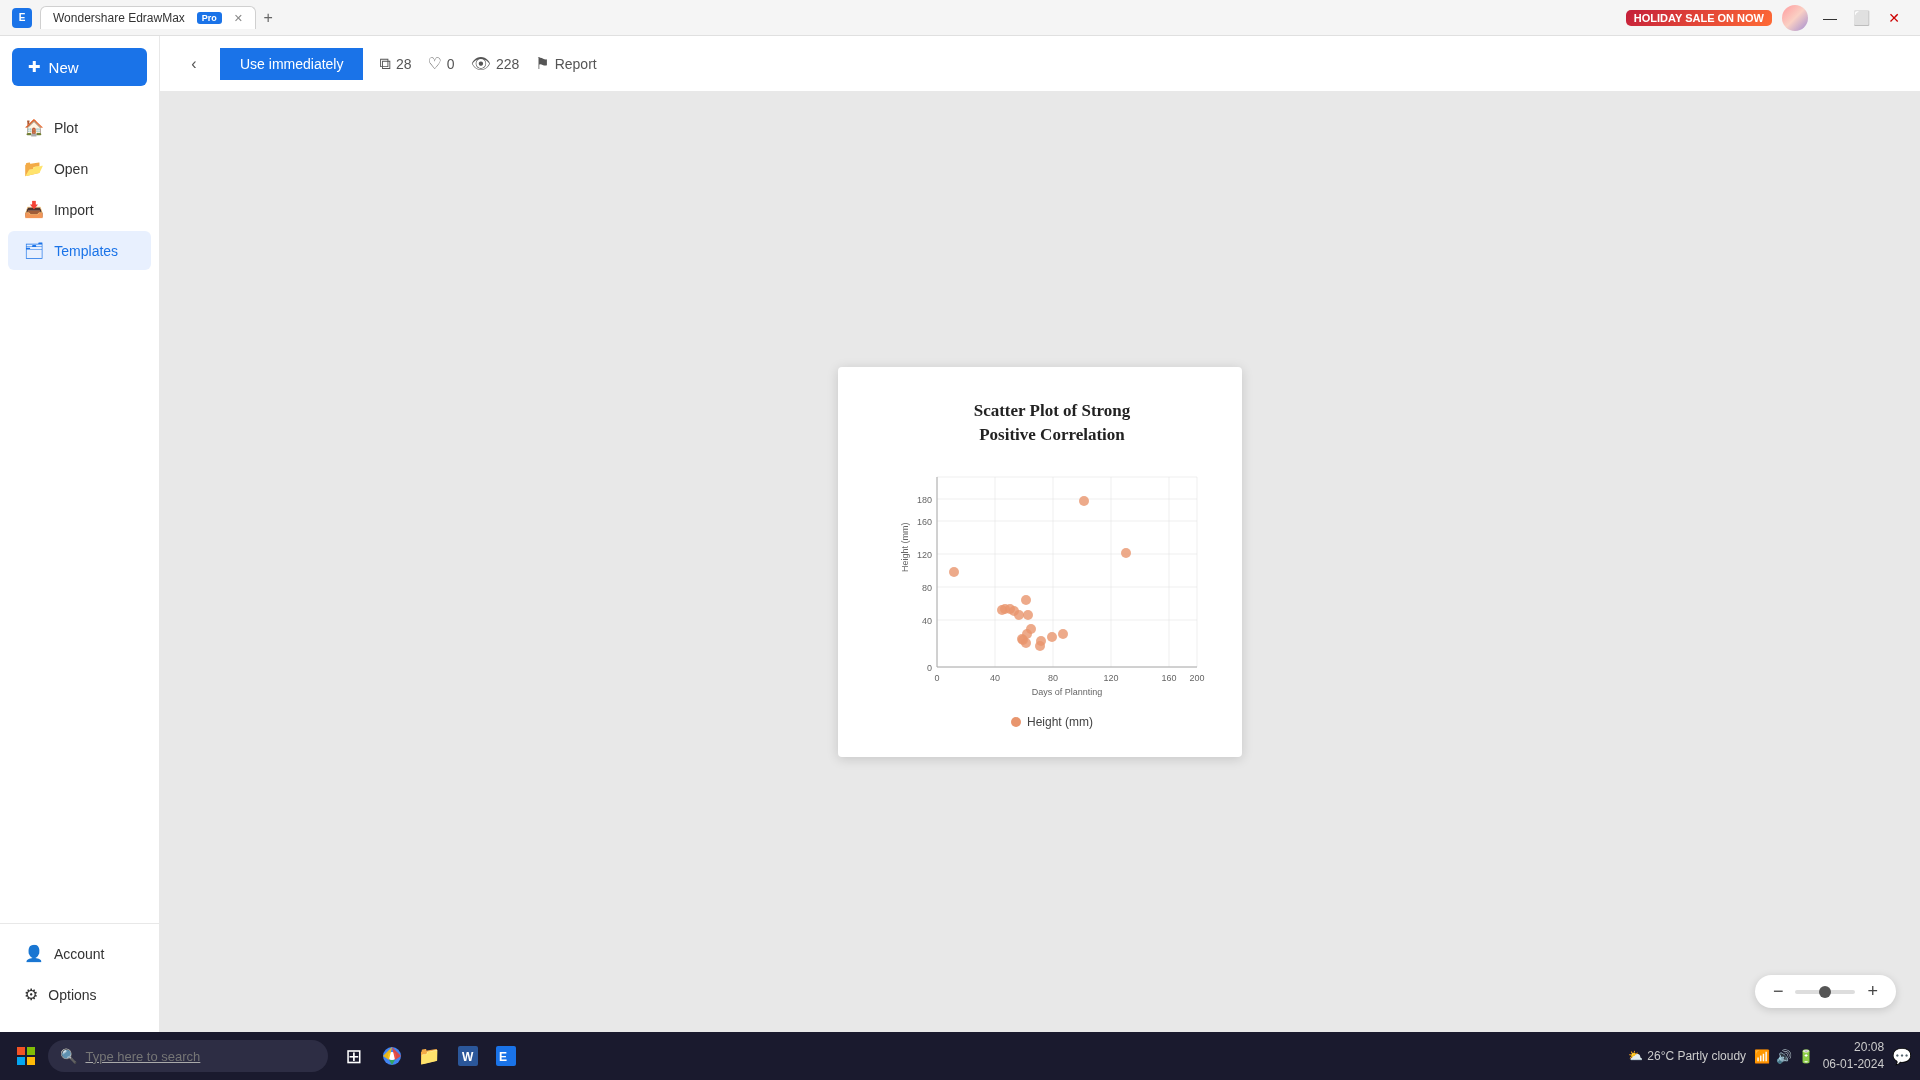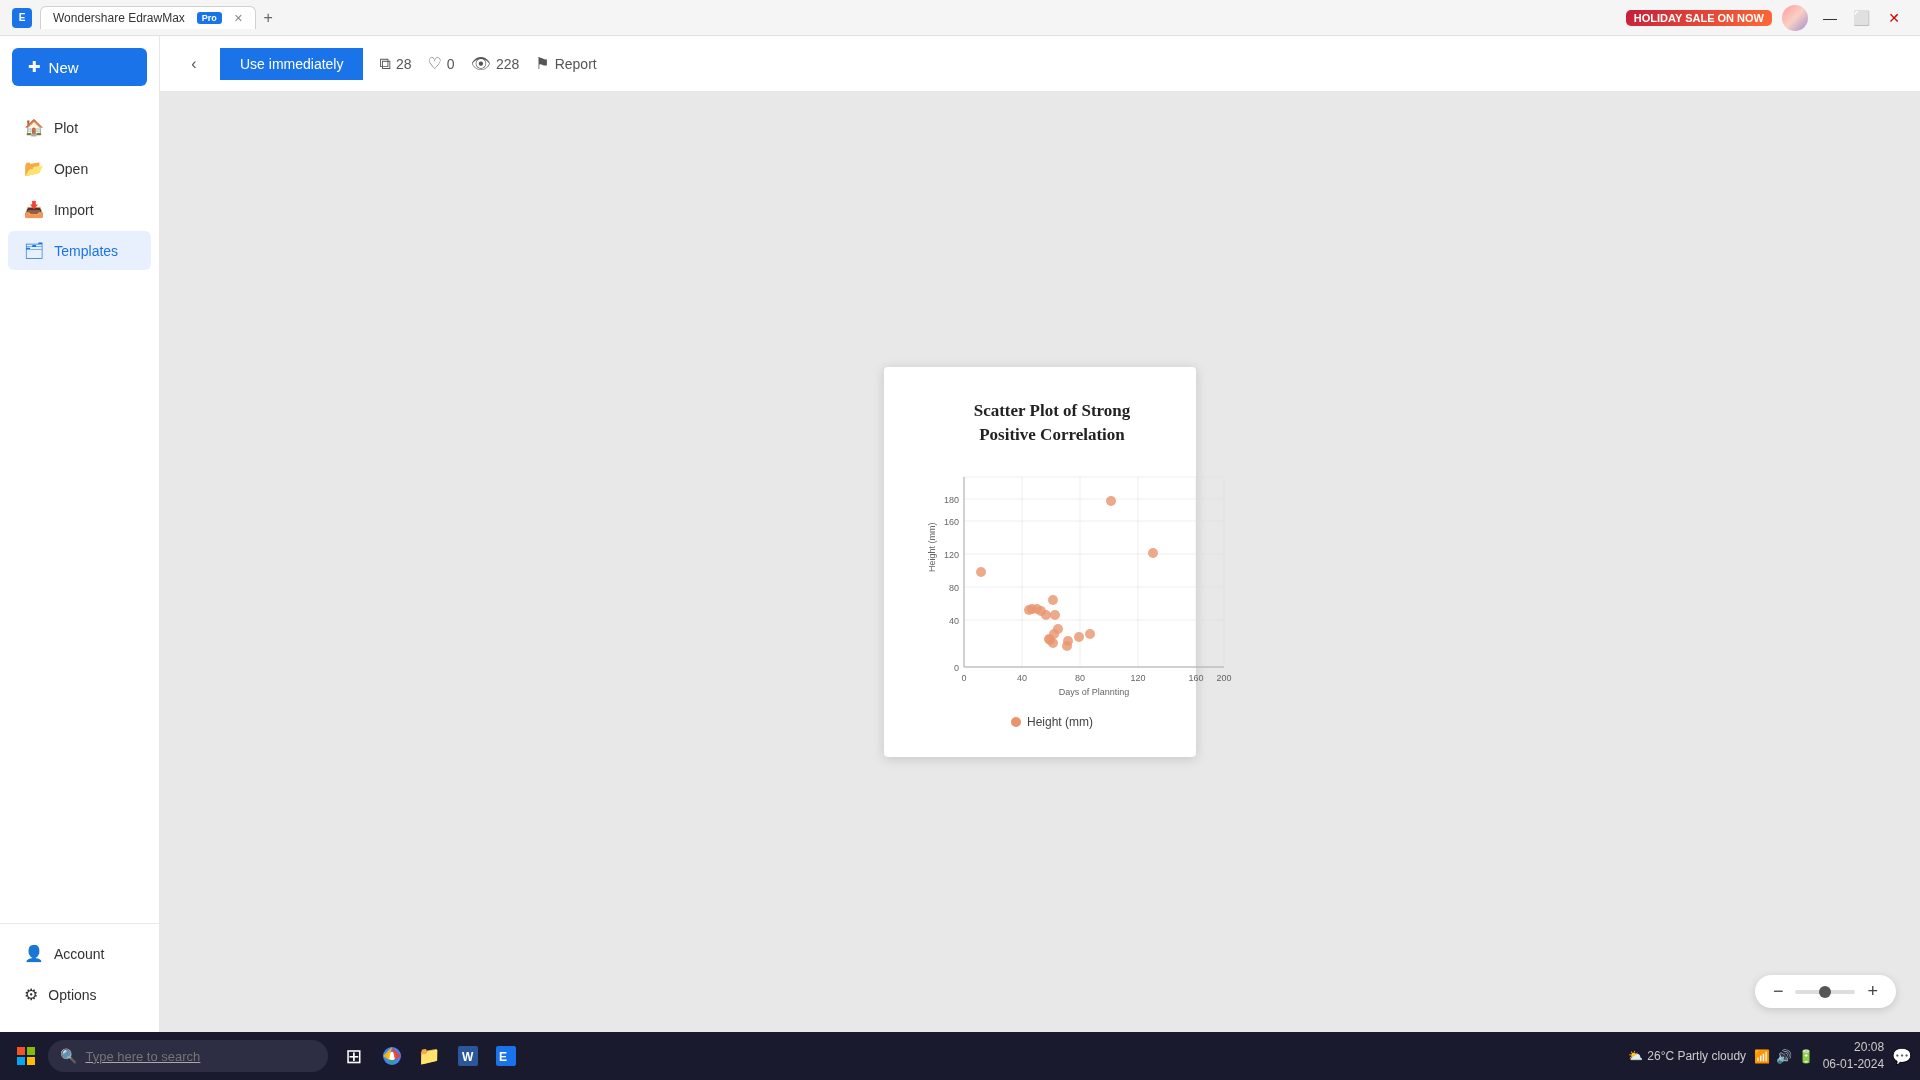--- a/index.html
+++ b/index.html
@@ -180,21 +180,21 @@
       position: relative;
       overflow: hidden;
     }
 
     
     .chart-card {
       background: white;
       border-radius: 4px;
       box-shadow: 0 2px 12px rgba(0,0,0,0.15);
       padding: 32px 16px 28px 40px;
-      width: 312px;
+      width: 404px;
     }
     .chart-title {
       text-align: center;
       font-size: 17px;
       font-weight: 600;
       color: #222;
       line-height: 1.4;
       margin-bottom: 20px;
       font-family: Georgia, serif;
     }

